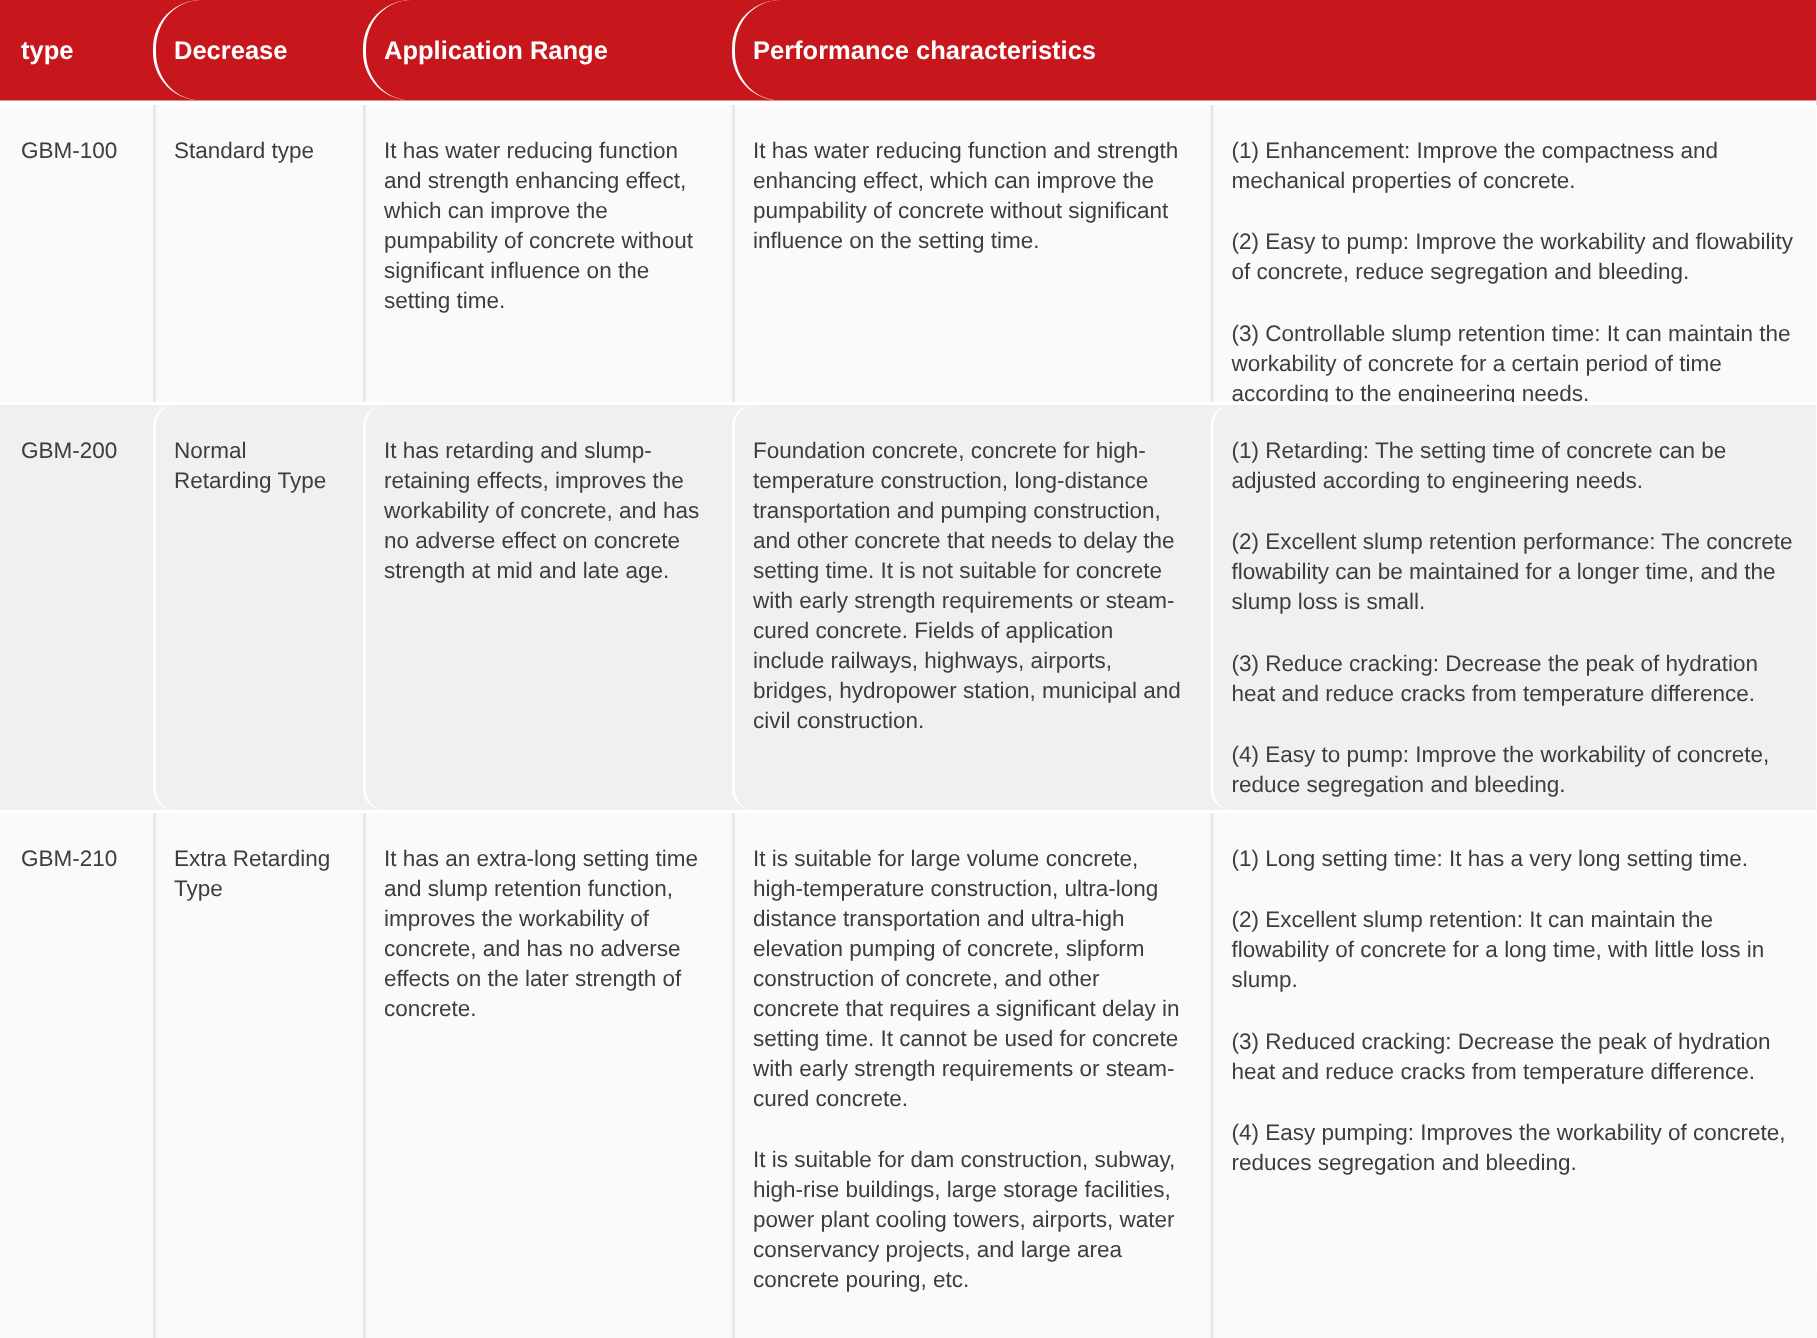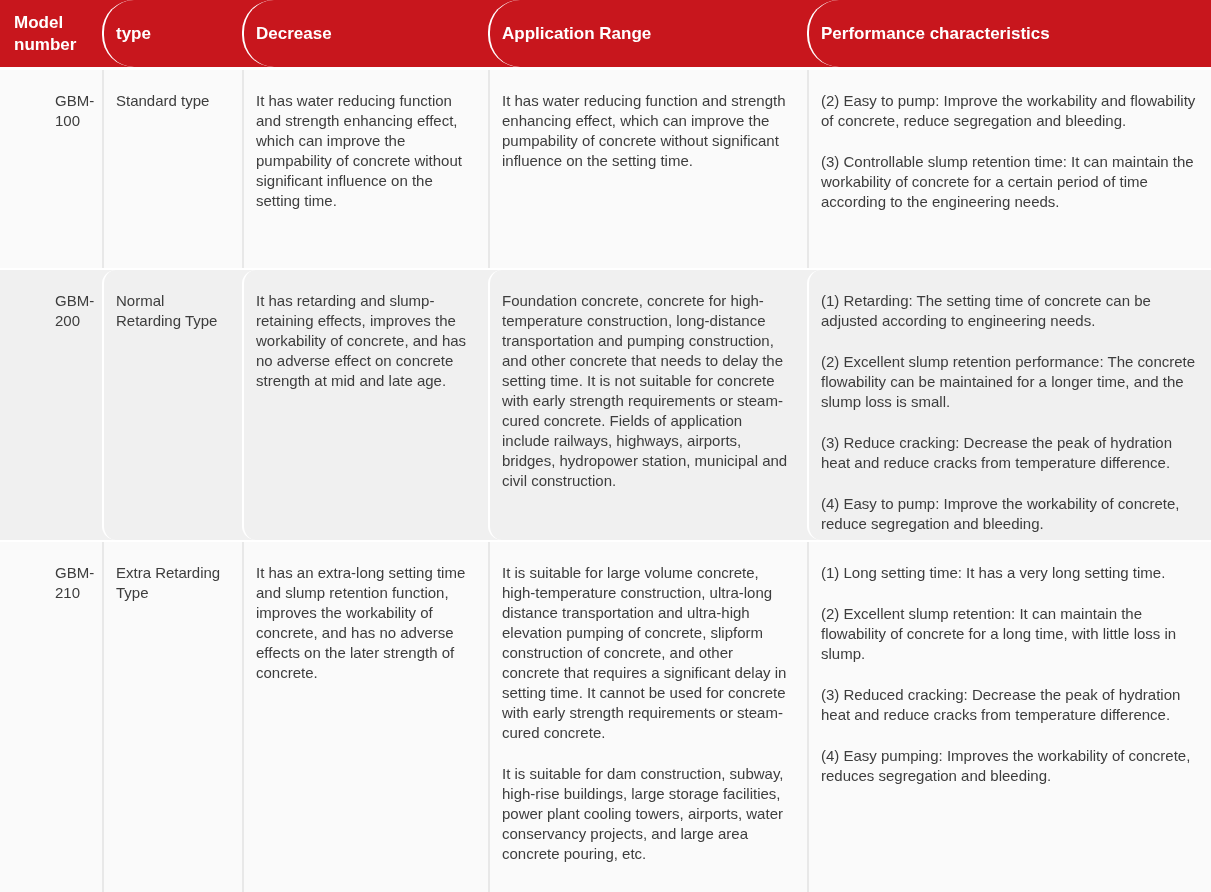--- a/index.html
+++ b/index.html
@@ -41,36 +41,33 @@
   .tbody-row:last-child{flex:1 1 auto;border-bottom:none;}
   .row-light{background:var(--row-light-bg);}
   .row-light .cell + .cell{border-left:2px solid #e8e8e8;}
   .row-gray{background:var(--row-gray-bg);}
   .row-gray .cell + .cell{border-left:2px solid #ffffff;border-radius:14px;}
   .cell{
     padding:21px 14px 18px 12px;
     font-size:15px;line-height:20px;
     overflow:hidden;
   }
-  .cell-model{padding-left:14px;margin-left:41px;}
+  .cell-model{padding-left:14px;}
   .cell p{margin:0;}
   .cell p + p{margin-top:21px;}
   .perf-item{margin:0;}
   .row1{height:200px;}
   .row2{height:272px;}
 </style>
 </head>
 <body>
 
 <div class="spec-table">
 
   <div class="row thead">
-    <div class="cell">
-      <span>Model number</span>
-    </div>
     <div class="cell">
       <span>type</span>
     </div>
     <div class="cell">
       <span>Decrease</span>
     </div>
     <div class="cell">
       <span>Application Range</span>
     </div>
     <div class="cell">
@@ -85,20 +82,21 @@
     <div class="cell">
       <p>Standard type</p>
     </div>
     <div class="cell">
       <p>It has water reducing function and strength enhancing effect, which can improve the pumpability of concrete without significant influence on the setting time.</p>
     </div>
     <div class="cell">
       <p>It has water reducing function and strength enhancing effect, which can improve the pumpability of concrete without significant influence on the setting time.</p>
     </div>
     <div class="cell">
+      <p class="perf-item">(1) Enhancement: Improve the compactness and mechanical properties of concrete.</p>
       <p class="perf-item">(2) Easy to pump: Improve the workability and flowability of concrete, reduce segregation and bleeding.</p>
       <p class="perf-item">(3) Controllable slump retention time: It can maintain the workability of concrete for a certain period of time according to the engineering needs.</p>
     </div>
   </div>
 
   <div class="row tbody-row row-gray row2">
     <div class="cell cell-model">
       <p>GBM-200</p>
     </div>
     <div class="cell">

